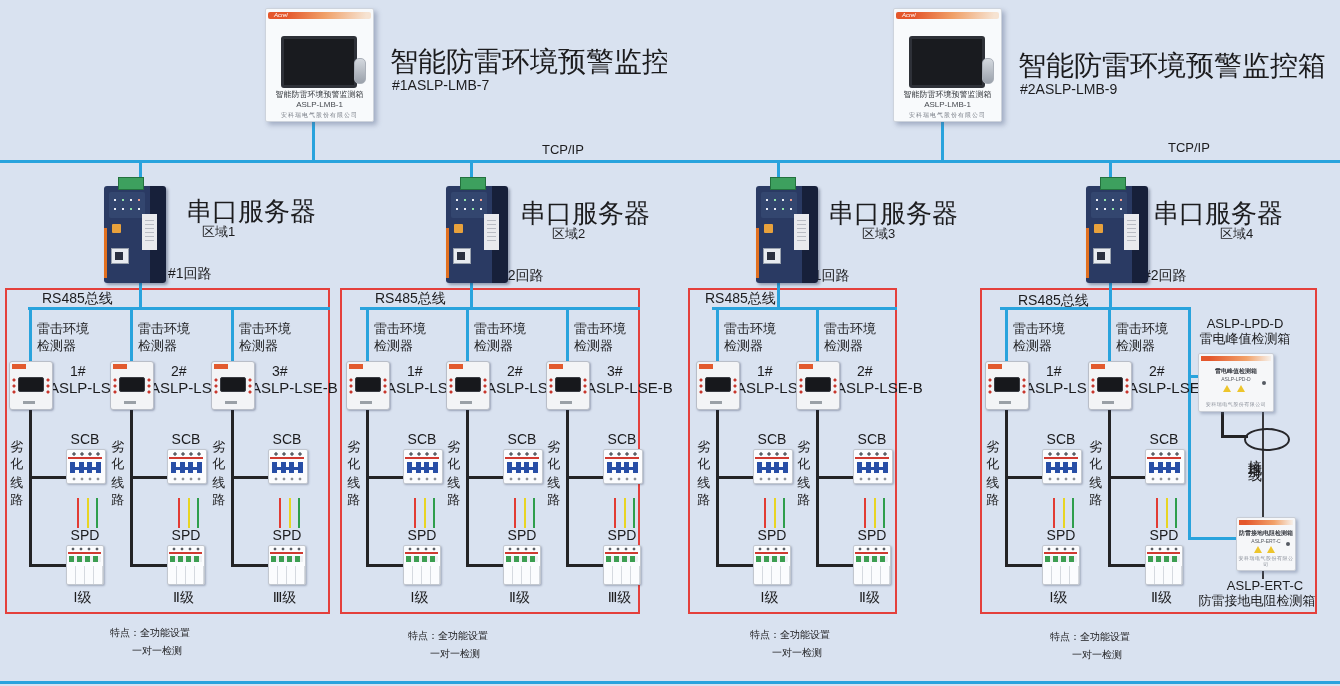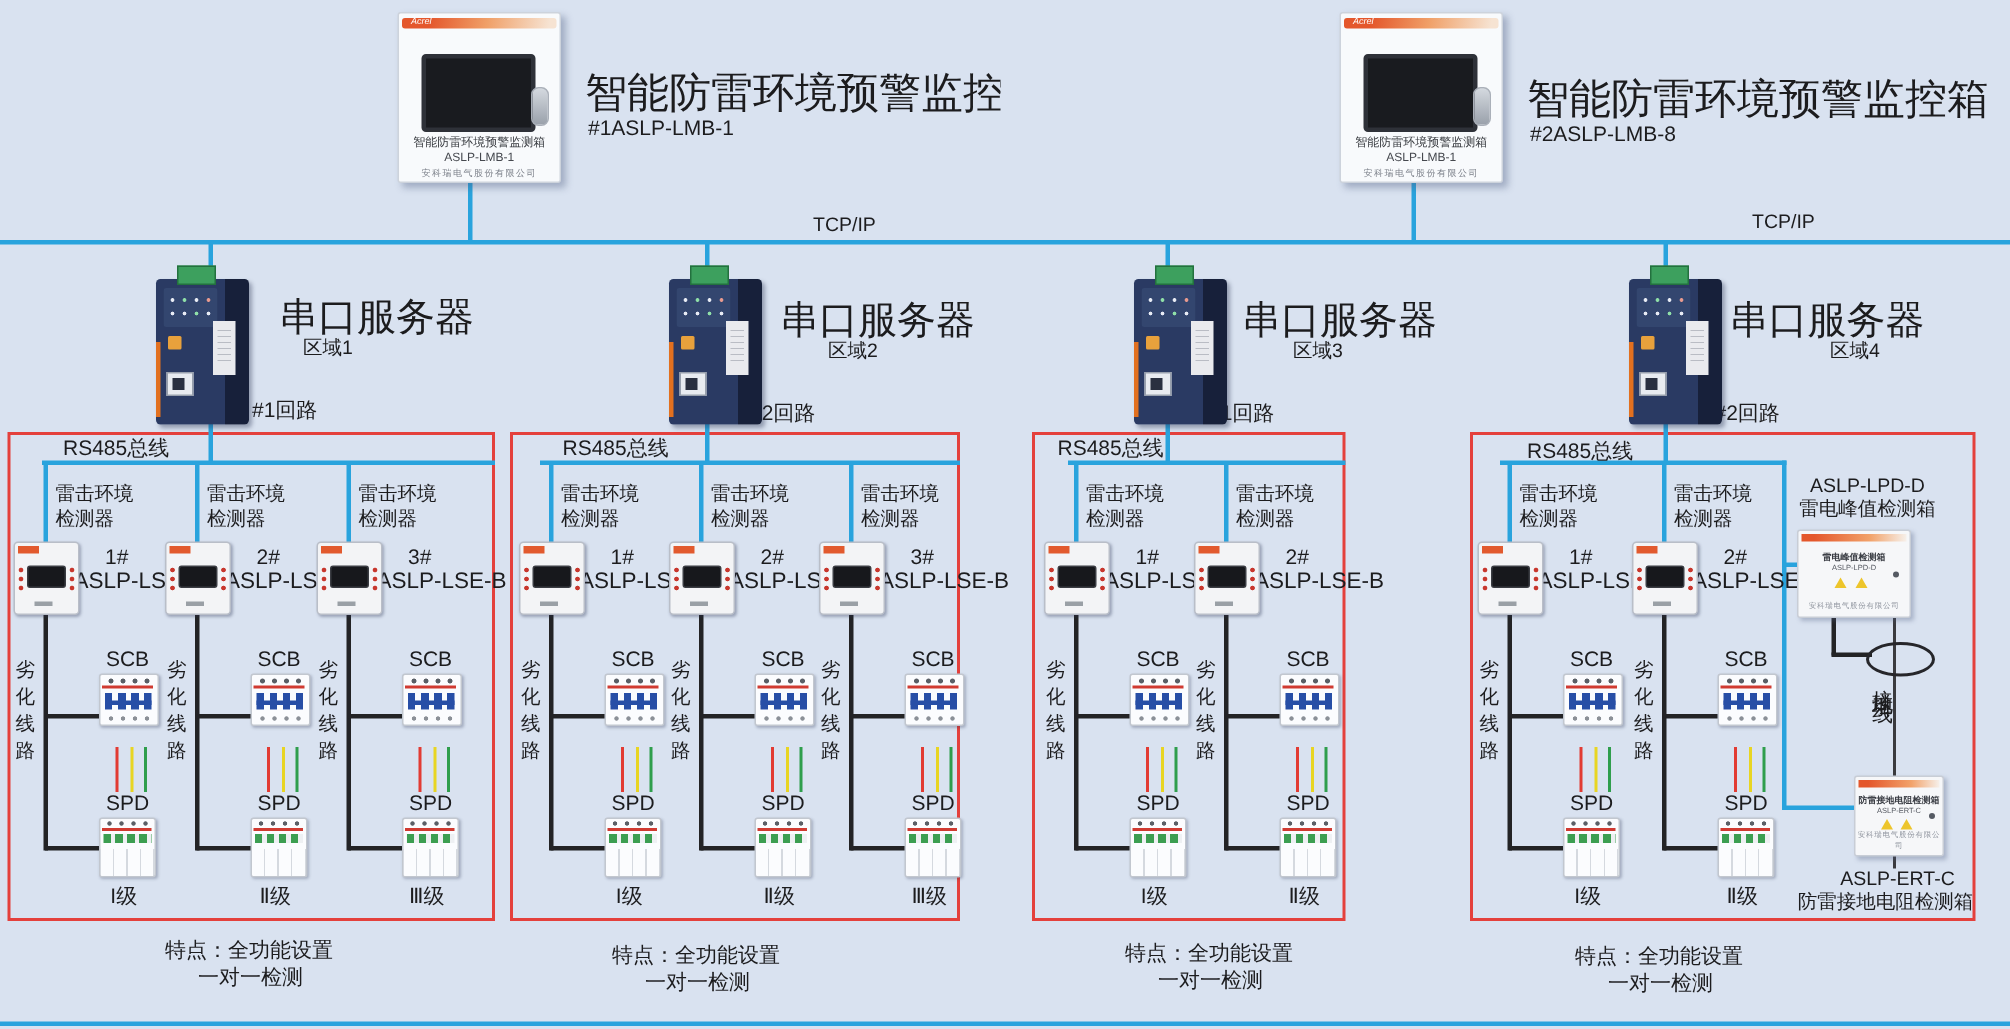--- a/index.html
+++ b/index.html
@@ -19,21 +19,21 @@
   .ind{width:2px;height:30px;}
   .vtext{writing-mode:vertical-rl;text-orientation:upright;}
   .vdeg{font-size:13px;letter-spacing:18px;}
   .vgnd{font-size:14px;letter-spacing:3px;}
   .bigtitle{font-size:28px;}
   .clip{overflow:hidden;white-space:nowrap;}
   .srvtitle{font-size:26px;}
   .sm13{font-size:13px;} .sm14{font-size:14px;}
   .model{font-size:15px;z-index:1;}
   .detlabel{font-size:13px;line-height:17px;}
-  .feat{font-size:14px;line-height:18px;}
+  .feat{font-size:10px;line-height:18px;}
   .feat .in{padding-left:22px;}
 
   
   .det-dev{width:42px;height:47px;background:#f3f4f6;border:1px solid #b9bec8;border-radius:3px;
     box-shadow:1px 1px 2px rgba(40,50,80,.35);z-index:2;
     background-image:
       radial-gradient(circle at 4px 18px,#c8372d 1.3px,transparent 1.8px),
       radial-gradient(circle at 4px 24px,#c8372d 1.3px,transparent 1.8px),
       radial-gradient(circle at 4px 30px,#c8372d 1.3px,transparent 1.8px),
       radial-gradient(circle at 38px 18px,#c8372d 1.3px,transparent 1.8px),
@@ -148,33 +148,33 @@
   <div class="abs mon" style="left:265px;top:8px">
     <div class="mon-band"></div>
     <div class="mon-brand">Acrel</div>
     <div class="mon-screen"></div>
     <div class="mon-handle"></div>
     <div class="mon-l1">智能防雷环境预警监测箱</div>
     <div class="mon-l2">ASLP-LMB-1</div>
     <div class="mon-l3">安科瑞电气股份有限公司</div>
   </div>
   <div class="abs t bigtitle clip" style="left:390px;top:44px;width:277px">智能防雷环境预警监控箱</div>
-  <div class="abs t sm14" style="left:392px;top:77px">#1ASLP-LMB-1</div>
+  <div class="abs t sm14" style="left:392px;top:77px">#1ASLP-LMB-7</div>
 
   <div class="abs mon" style="left:893px;top:8px">
     <div class="mon-band"></div>
     <div class="mon-brand">Acrel</div>
     <div class="mon-screen"></div>
     <div class="mon-handle"></div>
     <div class="mon-l1">智能防雷环境预警监测箱</div>
     <div class="mon-l2">ASLP-LMB-1</div>
     <div class="mon-l3">安科瑞电气股份有限公司</div>
   </div>
   <div class="abs t bigtitle" style="left:1018px;top:48px">智能防雷环境预警监控箱</div>
-  <div class="abs t sm14" style="left:1020px;top:81px">#2ASLP-LMB-8</div>
+  <div class="abs t sm14" style="left:1020px;top:81px">#2ASLP-LMB-9</div>
 
   <div class="abs v-blue" style="left:139px;top:161px;height:148px"></div>
   <div class="abs v-blue" style="left:470px;top:161px;height:148px"></div>
   <div class="abs v-blue" style="left:777px;top:161px;height:148px"></div>
   <div class="abs v-blue" style="left:1109px;top:161px;height:148px"></div>
 
   <div class="abs srv" style="left:104px;top:186px">
     <div class="srv-green"></div>
     <div class="srv-panel"></div>
     <div class="srv-icon"></div>

